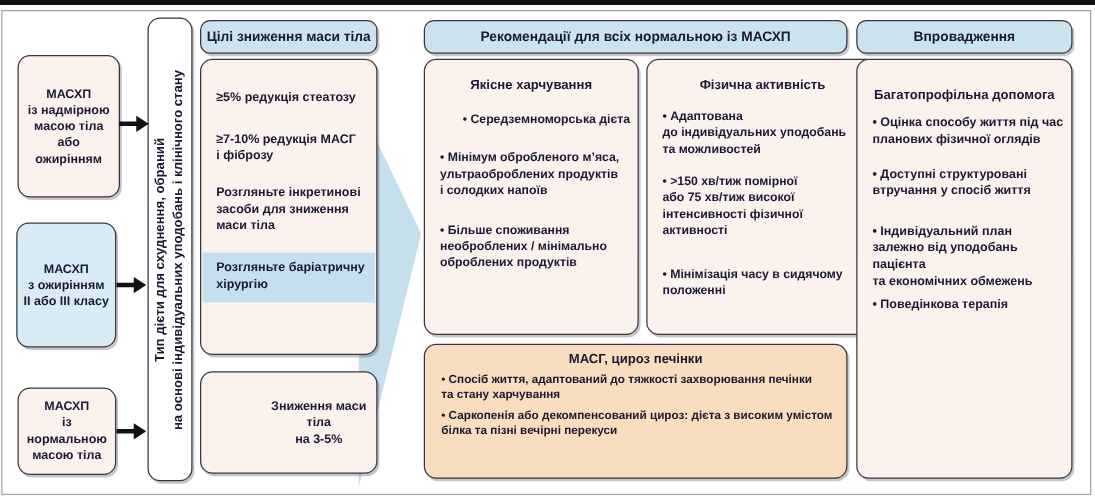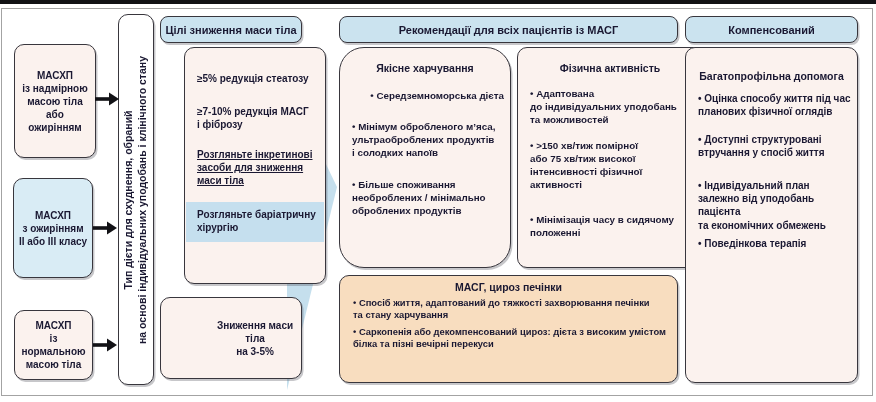--- a/index.html
+++ b/index.html
@@ -79,39 +79,39 @@
       <polygon points="14,0.5 24,7 14,13.5" fill="#121216"></polygon>
   </svg>
 
   <div class="box" style="left:118px;top:14px;width:36px;height:371px;background:#ffffff;">
     <div class="vbar-text">Тип дієти для схуднення, обраний
 на основі індивідуальних уподобань і клінічного стану</div>
   </div>
 
   <div class="box hdr" style="left:160px;top:16px;width:142px;height:27px;">Цілі зниження маси тіла</div>
 
-  <div class="box" style="left:160px;top:47px;width:142px;height:237px;overflow:hidden;margin-left:24px;">
+  <div class="box" style="left:160px;top:47px;width:142px;height:237px;overflow:hidden;">
     <p class="goal-item" style="top:24px;">≥5% редукція стеатозу</p>
     <p class="goal-item" style="top:57px;">≥7-10% редукція МАСГ
 і фіброзу</p>
-    <p class="goal-item" style="top:100px;text-decoration:underline;">Розгляньте інкретинові
+    <p class="goal-item" style="top:100px;">Розгляньте інкретинові
 засоби для зниження
 маси тіла</p>
     <div class="goal-highlight">
       <p>Розгляньте баріатричну
 хірургію</p>
     </div>
   </div>
 
   <div class="box center-txt" style="left:160px;top:297px;width:142px;height:82px;padding-left:48px;">Зниження маси тіла
 на 3-5%</div>
 
-  <div class="box hdr" style="left:339px;top:16px;width:339px;height:27px;">Рекомендації для всіх пацієнтів із МАСГ</div>
+  <div class="box hdr" style="left:339px;top:16px;width:339px;height:27px;">Рекомендації для всіх нормальною із МАСХП</div>
 
-  <div class="box" style="left:339px;top:47px;width:172px;height:221px;border-radius:25px;">
+  <div class="box" style="left:339px;top:47px;width:172px;height:221px;">
     <p class="panel-title" style="top:14px;">Якісне харчування</p>
     <p class="bullet" style="top:42px;text-align:right;">• Середземноморська дієта</p>
     <p class="bullet" style="top:73px;">• Мінімум обробленого м’яса,
 ультраоброблених продуктів
 і солодких напоїв</p>
     <p class="bullet" style="top:131px;">• Більше споживання
 необроблених / мінімально
 оброблених продуктів</p>
   </div>
 
@@ -129,21 +129,21 @@
   </div>
 
   <div class="box orange-fill" style="left:339px;top:275px;width:339px;height:108px;">
     <p class="panel-title" style="top:5px;">МАСГ, цироз печінки</p>
     <p class="bullet small" style="top:50px;">• Саркопенія або декомпенсований цироз: дієта з високим умістом
 білка та пізні вечірні перекуси</p>
     <p class="bullet small" style="top:21px;">• Спосіб життя, адаптований до тяжкості захворювання печінки
 та стану харчування</p>
   </div>
 
-  <div class="box hdr" style="left:685px;top:16px;width:173px;height:27px;">Компенсований</div>
+  <div class="box hdr" style="left:685px;top:16px;width:173px;height:27px;">Впровадження</div>
 
   <div class="box" style="left:685px;top:47px;width:173px;height:336px;">
     <p class="panel-title" style="top:22px;">Багатопрофільна допомога</p>
     <p class="bullet" style="top:44px;font-size:10px;">• Оцінка способу життя під час
 планових фізичної оглядів</p>
     <p class="bullet" style="top:85px;font-size:10px;">• Доступні структуровані
 втручання у спосіб життя</p>
     <p class="bullet" style="top:131px;font-size:10px;">• Індивідуальний план
 залежно від уподобань пацієнта
 та економічних обмежень</p>

